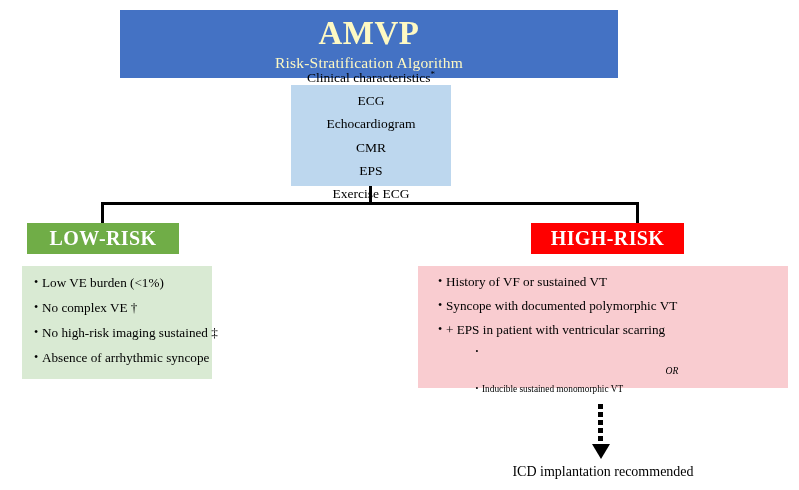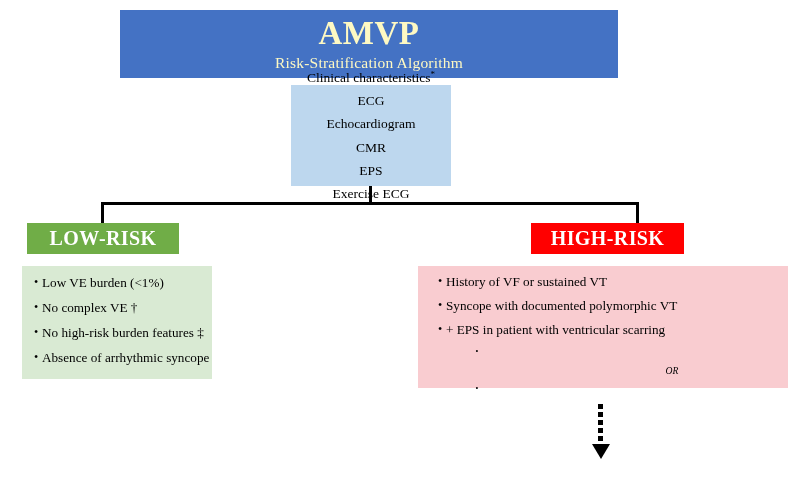--- a/index.html
+++ b/index.html
@@ -249,21 +249,21 @@
     <div class="bullet-row">
       <span class="dot">•</span>
       <span class="txt">Low VE burden (&lt;1%)</span>
     </div>
     <div class="bullet-row">
       <span class="dot">•</span>
       <span class="txt">No complex VE †</span>
     </div>
     <div class="bullet-row">
       <span class="dot">•</span>
-      <span class="txt">No high-risk burden features ‡</span>
+      <span class="txt">No high-risk imaging sustained ‡</span>
     </div>
     <div class="bullet-row">
       <span class="dot">•</span>
       <span class="txt">Absence of arrhythmic syncope</span>
     </div>
   </div>
 
   <div class="high-box">
     <div class="bullet-row">
       <span class="dot">•</span>
@@ -276,26 +276,28 @@
     <div class="bullet-row">
       <span class="dot">•</span>
       <span class="txt">+ EPS in patient with ventricular scarring</span>
     </div>
     <div class="sub-row">
       <span class="dot">•</span>
     </div>
     <div class="or-line">OR</div>
     <div class="sub-row">
       <span class="dot">•</span>
+      <span class="txt">Inducible sustained monomorphic VT</span>
     </div>
   </div>
 
   <div class="dotted-arrow">
     <div class="seg" style="top:0px"></div>
     <div class="seg" style="top:8px"></div>
     <div class="seg" style="top:16px"></div>
     <div class="seg" style="top:24px"></div>
     <div class="seg" style="top:32px"></div>
   </div>
   <div class="arrow-head"></div>
 
+  <div class="icd-text">ICD implantation recommended</div>
 
 </div>
 
 </body></html>

